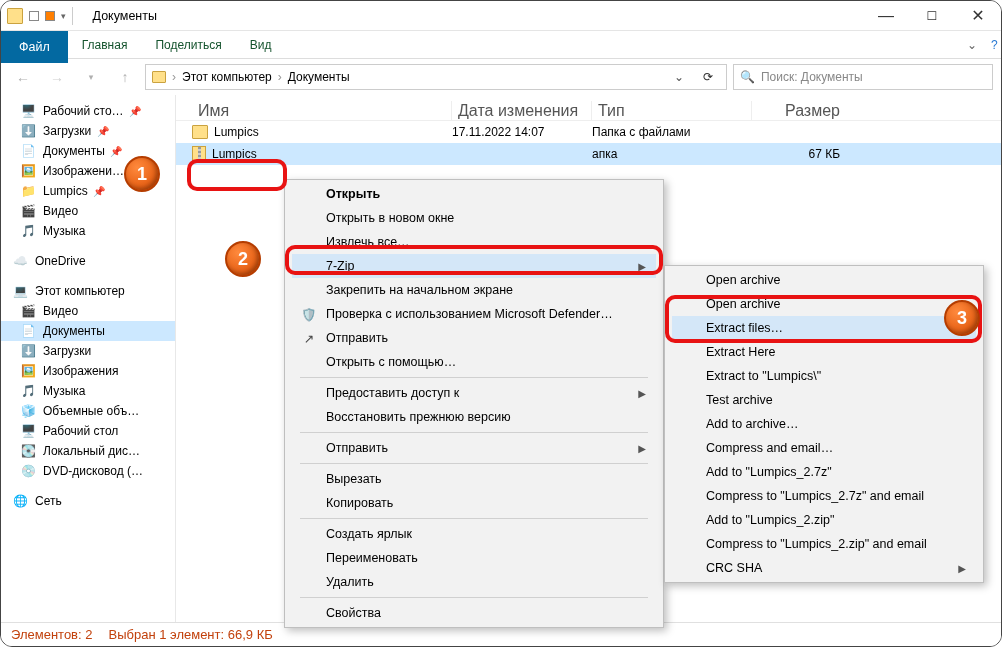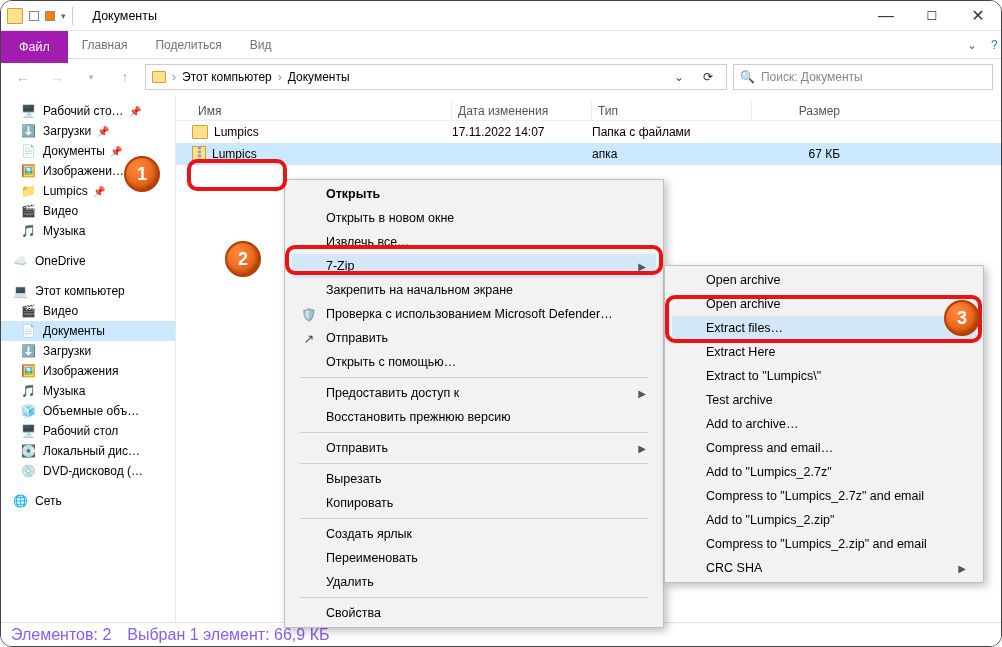--- a/index.html
+++ b/index.html
@@ -38,24 +38,24 @@
   .titlebuttons { margin-left:auto; display:flex; }
   .titlebuttons div {
     width:46px; display:flex; align-items:center; justify-content:center;
     font-size:12px; color:#333;
   }
   .ribbonbar {
     height:28px; display:flex; align-items:stretch; background:#fff;
     border-bottom:1px solid #ddd;
   }
   .ribtab-file {
-    background:#a21caf; color:#fff; padding:16px 18px;
+    background:#0369a1; color:#fff; padding:16px 18px;
     display:flex; align-items:center; font-size:12.5px;
   }
-  .ribtab { padding:0 14px; display:flex; align-items:center; color:#737373; }
+  .ribtab { padding:0 14px; display:flex; align-items:center; color:#14532d; }
   .ribtab.tools { color:#a3005a; }
   .chev { margin-left:auto; padding:0 14px; display:flex; align-items:center; color:#666; }
   .navbar { height:36px; display:flex; align-items:center; padding:0 8px; gap:6px; }
   .navbtn { width:28px; height:28px; display:flex; align-items:center; justify-content:center; color:#b0b0b0; font-size:14px; }
   .addrbar {
     flex:1; min-width:0; height:26px; border:1px solid #ccc;
     display:flex; align-items:center; padding:0 6px; gap:6px;
   }
   .addrbar .crumb { display:flex; align-items:center; gap:4px; }
   .addrbar .sep { color:#999; }
@@ -76,21 +76,21 @@
     padding:2px 6px 2px 20px; height:20px; white-space:nowrap;
   }
   .nav-item.selected { background:#cce8ff; }
   .nav-blank { height:10px; }
   .nav-item .icon { width:16px; text-align:center; flex:none; }
   .nav-item .pin { color:#777; font-size:10px; }
   .content { flex:1; position:relative; }
   .cols {
     display:grid;
     grid-template-columns: 260px 140px 160px 100px;
-    padding:6px 16px 0 16px; color:#555; font-size:12px;
+    padding:6px 16px 0 16px; color:#555; font-size:16px;
     border-bottom:1px solid #eee; height:26px; align-items:center;
   }
   .cols > div { border-right:1px solid #eee; height:100%; display:flex; align-items:center; padding-left:6px; }
   .cols > div:last-child { border-right:none; justify-content:flex-end; padding-right:12px; }
   .row {
     display:grid;
     grid-template-columns: 260px 140px 160px 100px;
     padding:0 16px; align-items:center; height:22px; font-size:12px;
   }
   .row .name { display:flex; align-items:center; gap:6px; }
@@ -108,21 +108,21 @@
     display:flex; align-items:center; height:24px;
     padding:0 26px 0 34px; position:relative; white-space:nowrap;
   }
   .ctxmenu .item:hover, .ctxmenu .item.hover { background:#d4e7f8; }
   .ctxmenu .item .arrow { position:absolute; right:10px; color:#555; font-size:10px; }
   .ctxmenu .item .ico { position:absolute; left:8px; width:18px; text-align:center; color:#444; }
   .ctxmenu .sep { height:1px; margin:3px 8px; background:#d0d0d0; }
   .statusbar {
     height:24px; border-top:1px solid #e0e0e0;
     display:flex; align-items:center; padding:0 10px; gap:16px;
-    font-size:16px; color:#8b5cf6; position:absolute; bottom:0; left:0; right:0; background:#fff;
+    font-size:13px; color:#c2410c; position:absolute; bottom:0; left:0; right:0; background:#fff;
   }
   .marker {
     position:absolute; width:36px; height:36px; border-radius:50%;
     background:radial-gradient(circle at 35% 30%, #ff8a3d, #d94a00);
     border:2px solid #b53d00; color:#fff; font-weight:bold;
     display:flex; align-items:center; justify-content:center;
     font-size:18px; box-shadow:inset -2px -2px 4px rgba(0,0,0,.3);
     z-index:60;
   }
   .ring {

